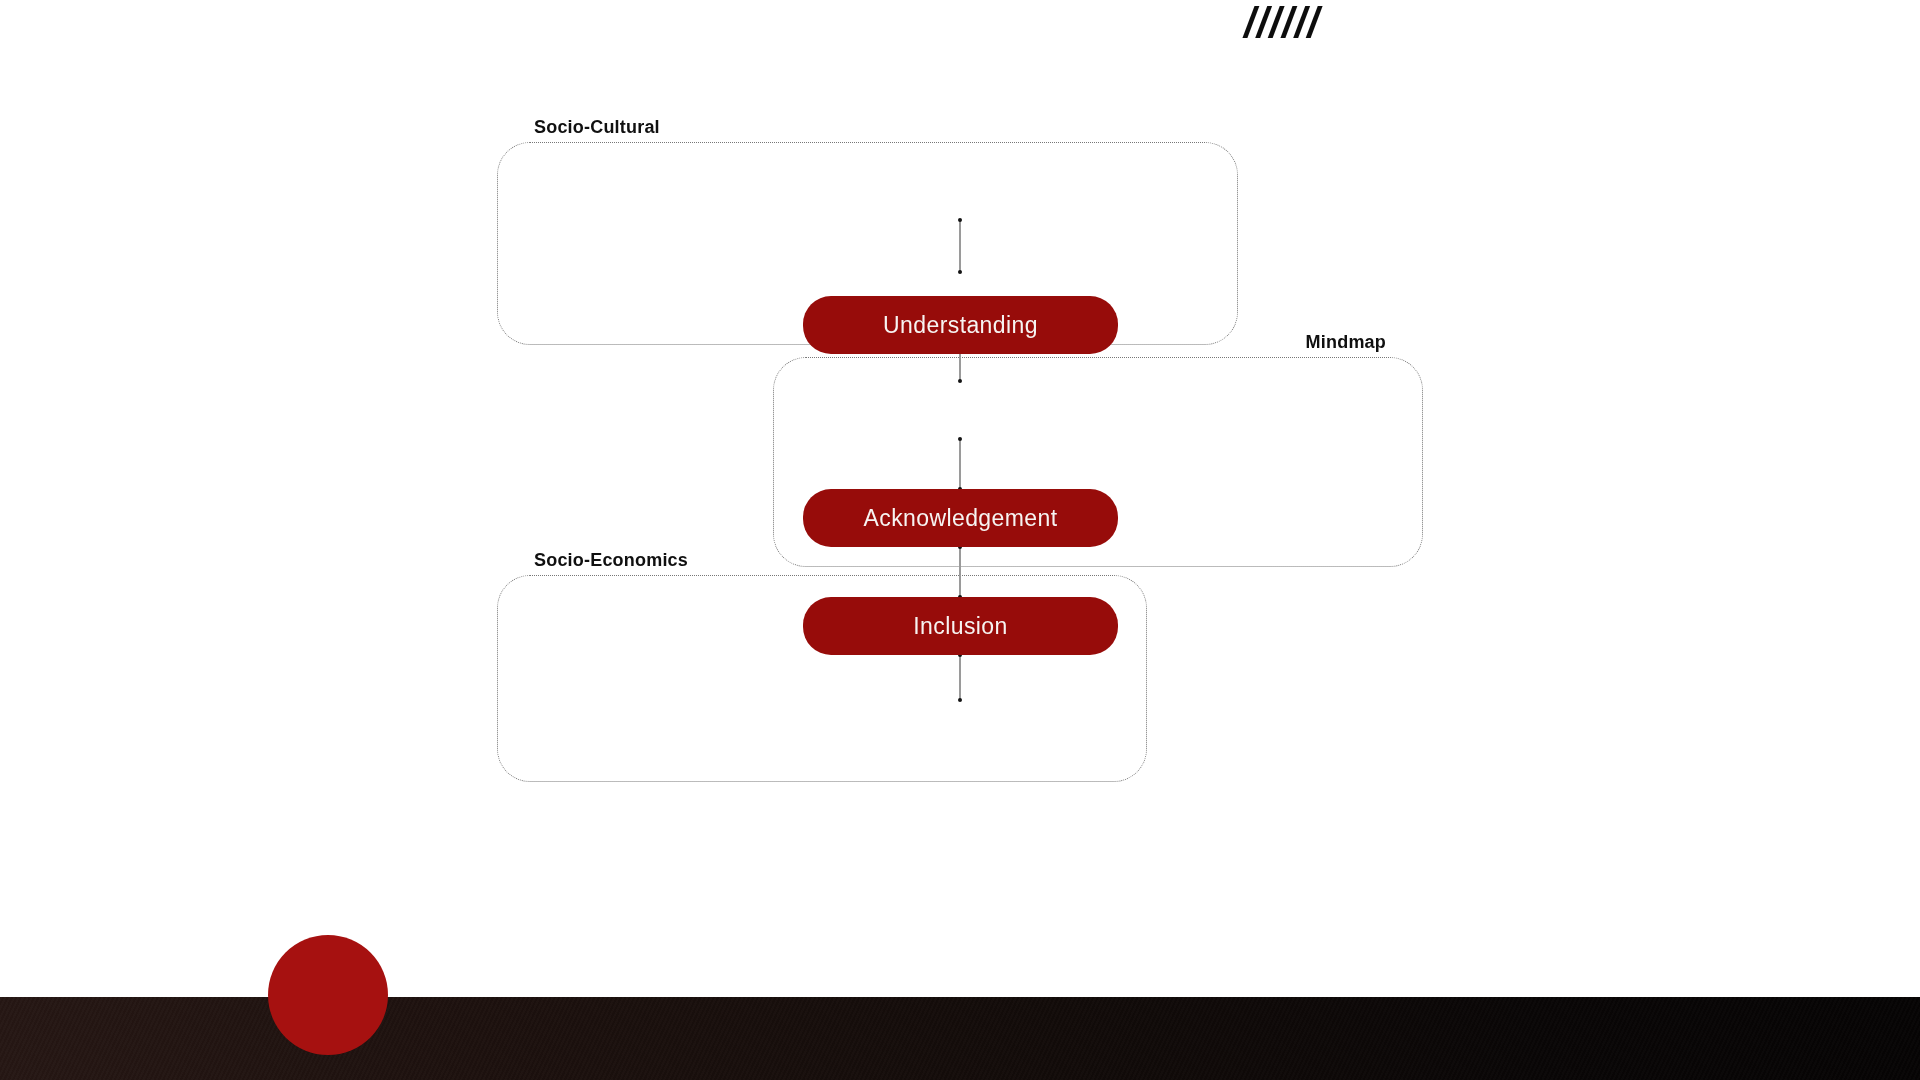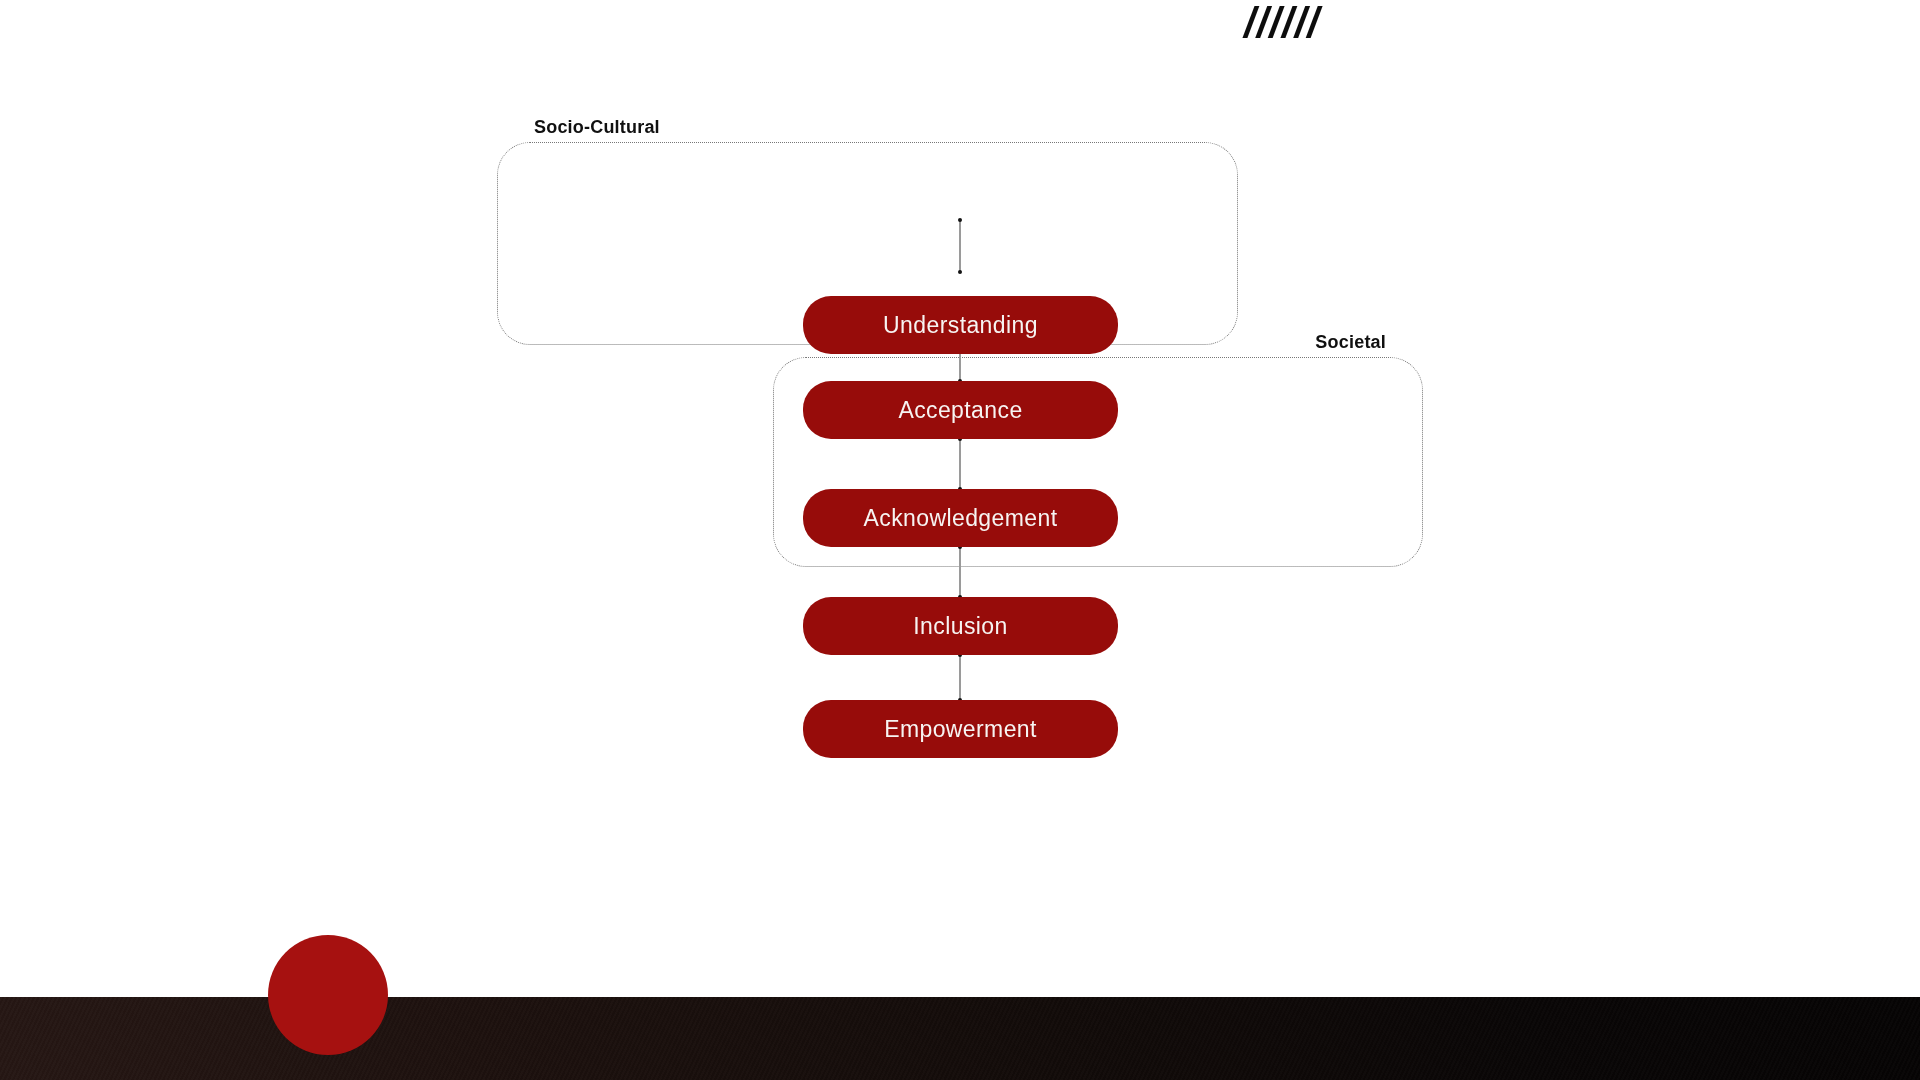--- a/index.html
+++ b/index.html
@@ -103,32 +103,33 @@
 
   <header class="title">
     <div class="slashes">//////</div>
   </header>
 
   <div class="group g1">
     <span class="group-label tl">Socio-Cultural</span>
   </div>
 
   <div class="group g2">
-    <span class="group-label tr">Societal</span>
+    <span class="group-label tr">Mindmap</span>
   </div>
 
+  <div class="group g3">
+    <span class="group-label tl">Socio-Economics</span>
+  </div>
 
   <div class="connector c1"></div>
   <div class="connector c2"></div>
   <div class="connector c3"></div>
   <div class="connector c4"></div>
   <div class="connector c5"></div>
 
   <div class="node n2">Understanding</div>
-  <div class="node n3">Acceptance</div>
   <div class="node n4">Acknowledgement</div>
   <div class="node n5">Inclusion</div>
-  <div class="node n6">Empowerment</div>
 
   <div class="bottom-bar"></div>
   <div class="accent-circle"></div>
 
 </div>
 
 </body></html>

